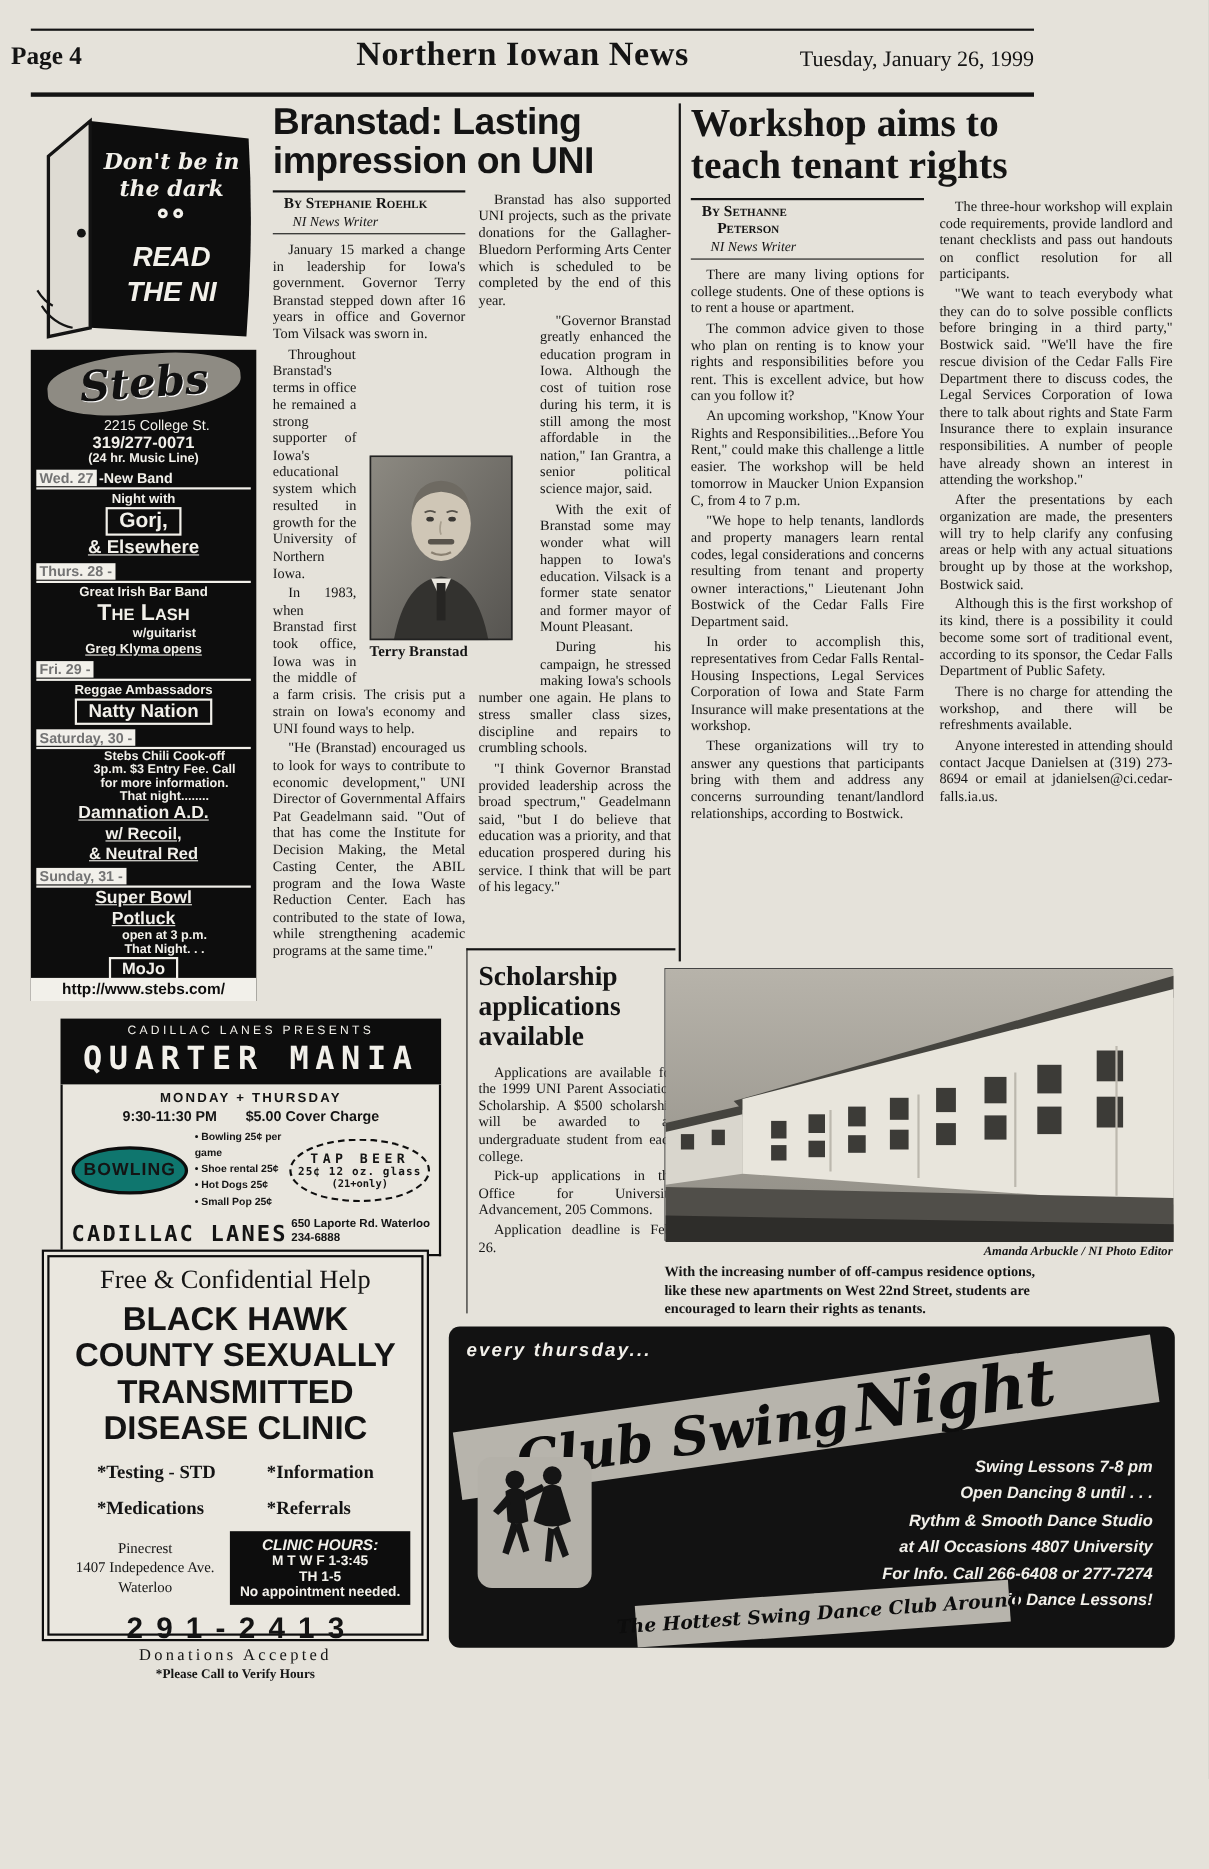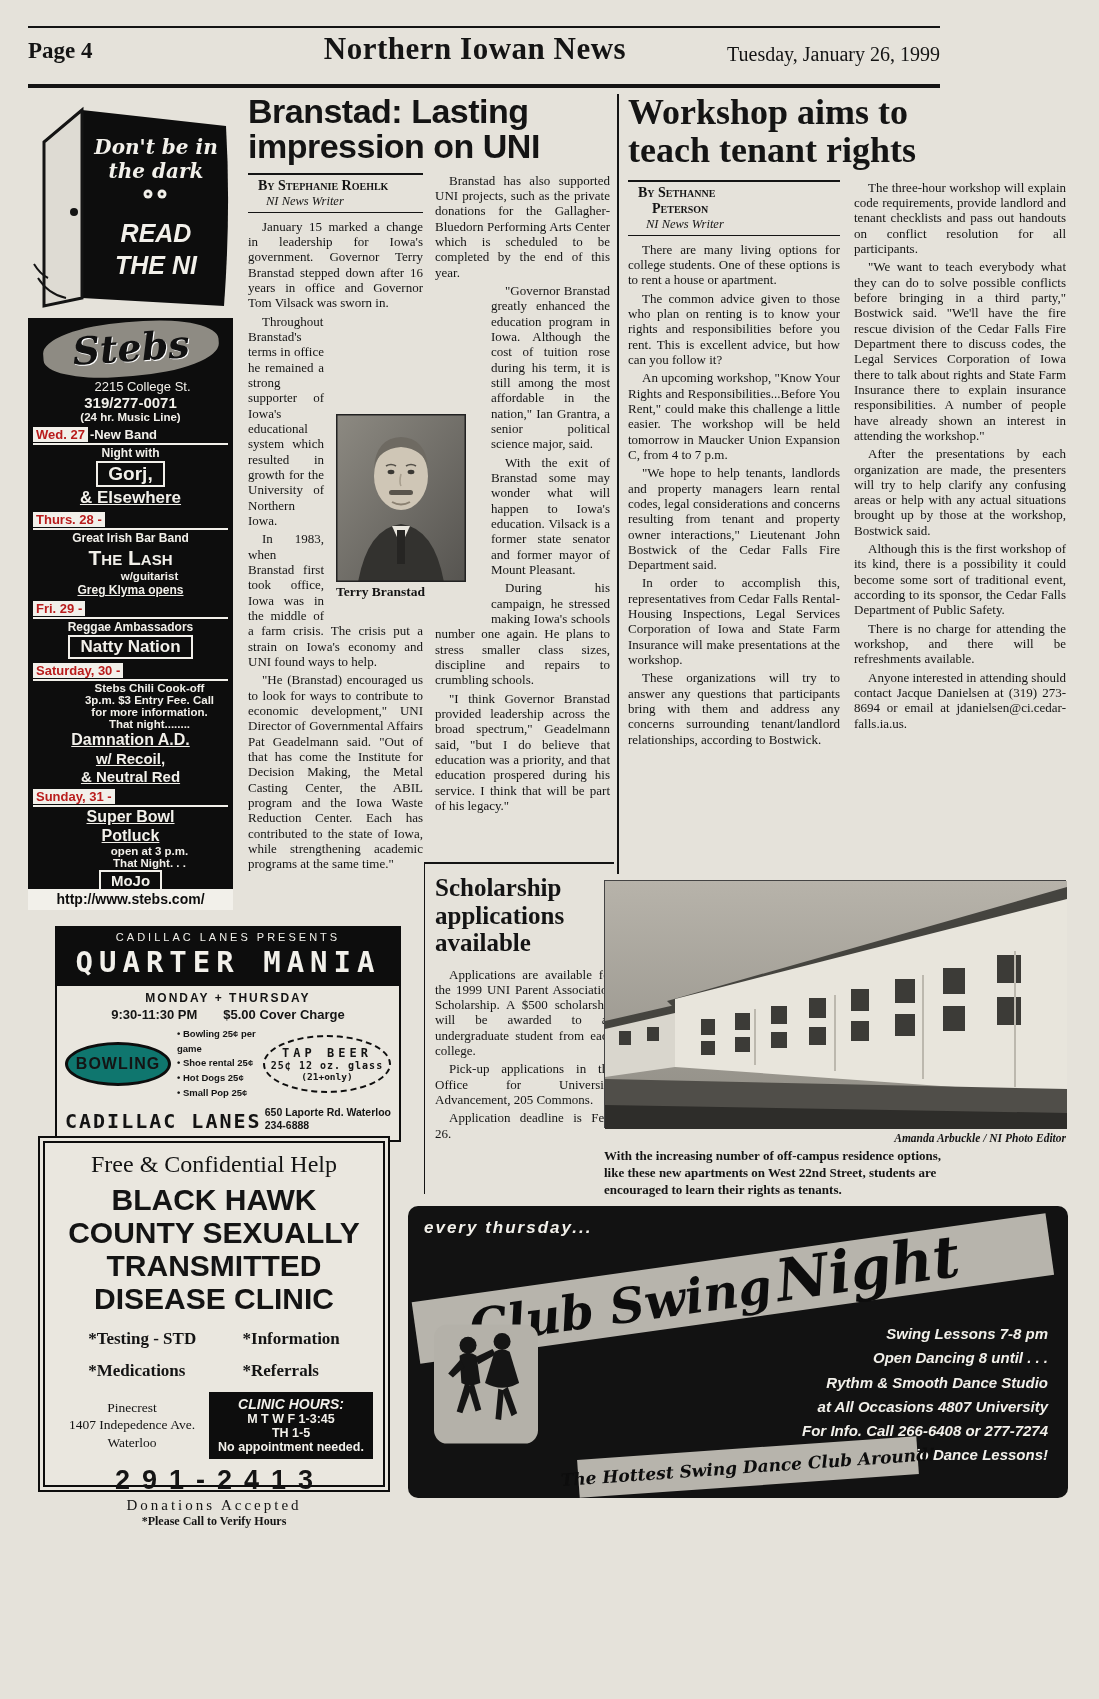--- a/index.html
+++ b/index.html
@@ -2,21 +2,21 @@
 <html lang="en"><head>
 <meta charset="utf-8">
 <style>
   * { margin:0; padding:0; box-sizing:border-box; }
   body { background:#777; }
   .page { position:relative; width:1099px; height:1699px; margin:0 auto; background:#e5e2da;
           font-family:"Liberation Serif", serif; color:#141414; overflow:hidden; }
   .rule { position:absolute; background:#141414; }
 
   
-  .hdr-page  { position:absolute; left:28px;  top:38px; font-weight:bold; font-size:23px; }
+  .hdr-page  { position:absolute; left:10px;  top:38px; font-weight:bold; font-size:23px; }
   .hdr-title { position:absolute; left:240px; width:470px; top:31px; text-align:center; font-weight:bold; font-size:31px; letter-spacing:.5px; }
   .hdr-date  { position:absolute; left:650px; width:290px; top:43px; text-align:right; font-size:20px; }
   #rule-top { left:28px; top:26px; width:912px; height:2px; }
   #rule-hdr { left:28px; top:84px; width:912px; height:4px; }
   #vrule-mid { left:617px; top:94px; width:2px; height:780px; }
 
   
   .door-ad { position:absolute; left:30px; top:100px; width:202px; height:214px; }
   .dk-cursive { fill:#f2f0ea; font-family:"DejaVu Serif", serif; font-style:italic; font-weight:bold; font-size:20px; }
   .dk-read    { fill:#f2f0ea; font-family:"Liberation Sans", sans-serif; font-weight:bold; font-style:italic; font-size:25px; }
@@ -24,21 +24,21 @@
   
   .stebs { position:absolute; left:28px; top:318px; width:205px; height:592px; background:#0d0d0d;
            color:#f2f0ea; text-align:center; font-family:"Liberation Sans", sans-serif; overflow:hidden; }
   .stebs-logo { margin:4px auto 0; width:176px; height:54px; background:#8e8b83; border-radius:48% 42% 50% 40%;
                 color:#111; font-family:"DejaVu Serif", serif; font-style:italic; font-weight:bold; font-size:38px;
                 line-height:52px; text-shadow:1px 1px 0 #fff; transform:rotate(-4deg); }
   .stebs-addr { font-weight:normal; font-size:13px; margin-top:3px;padding-left:24px; }
   .stebs-phone{ font-weight:bold; font-size:15px; }
   .stebs-note { font-weight:bold; font-size:11.5px; }
   .day-row { text-align:left; margin:4px 5px 1px; border-bottom:2px solid #f2f0ea; padding-bottom:1px; font-size:13px; font-weight:bold; }
-  .day-box { background:#f2f0ea; color:#b91c1c; padding:0 3px; }
+  .day-box { background:#f2f0ea; color:#737373; padding:0 3px; }
   .day-rest{ padding-left:2px; }
   .s-sub  { font-weight:bold; font-size:12px; margin-top:1px; }
   .s-small{ font-weight:bold; font-size:11.5px;margin-left:38px; }
   .s-band { font-weight:bold; font-size:19px; margin:1px auto 0; }
   .boxed  { display:table; border:2px solid #f2f0ea; padding:0 10px; }
   .und    { text-decoration:underline; }
   .caps   { font-variant:small-caps; font-size:21px; }
   .sz18 { font-size:17px; } .sz17 { font-size:16px; } .sz16 { font-size:15px; } .sz15 { font-size:15px; }
   .stebs-url { position:absolute; bottom:0; left:0; right:0; background:#f2f0ea; color:#0d0d0d;
                font-weight:bold; font-size:14px; padding:2px 0 3px; }

